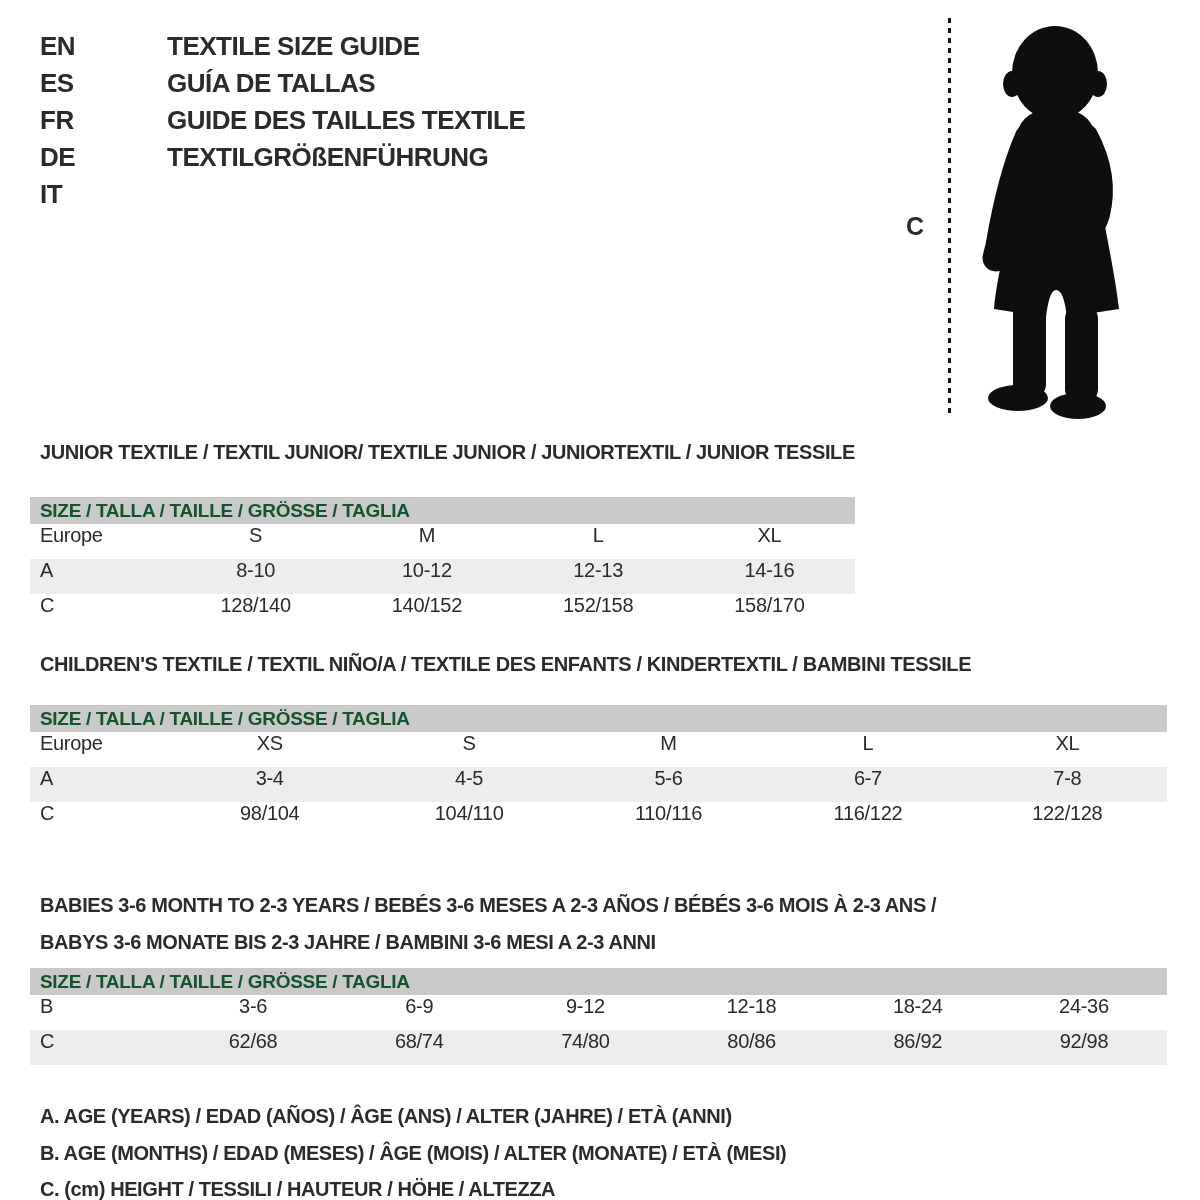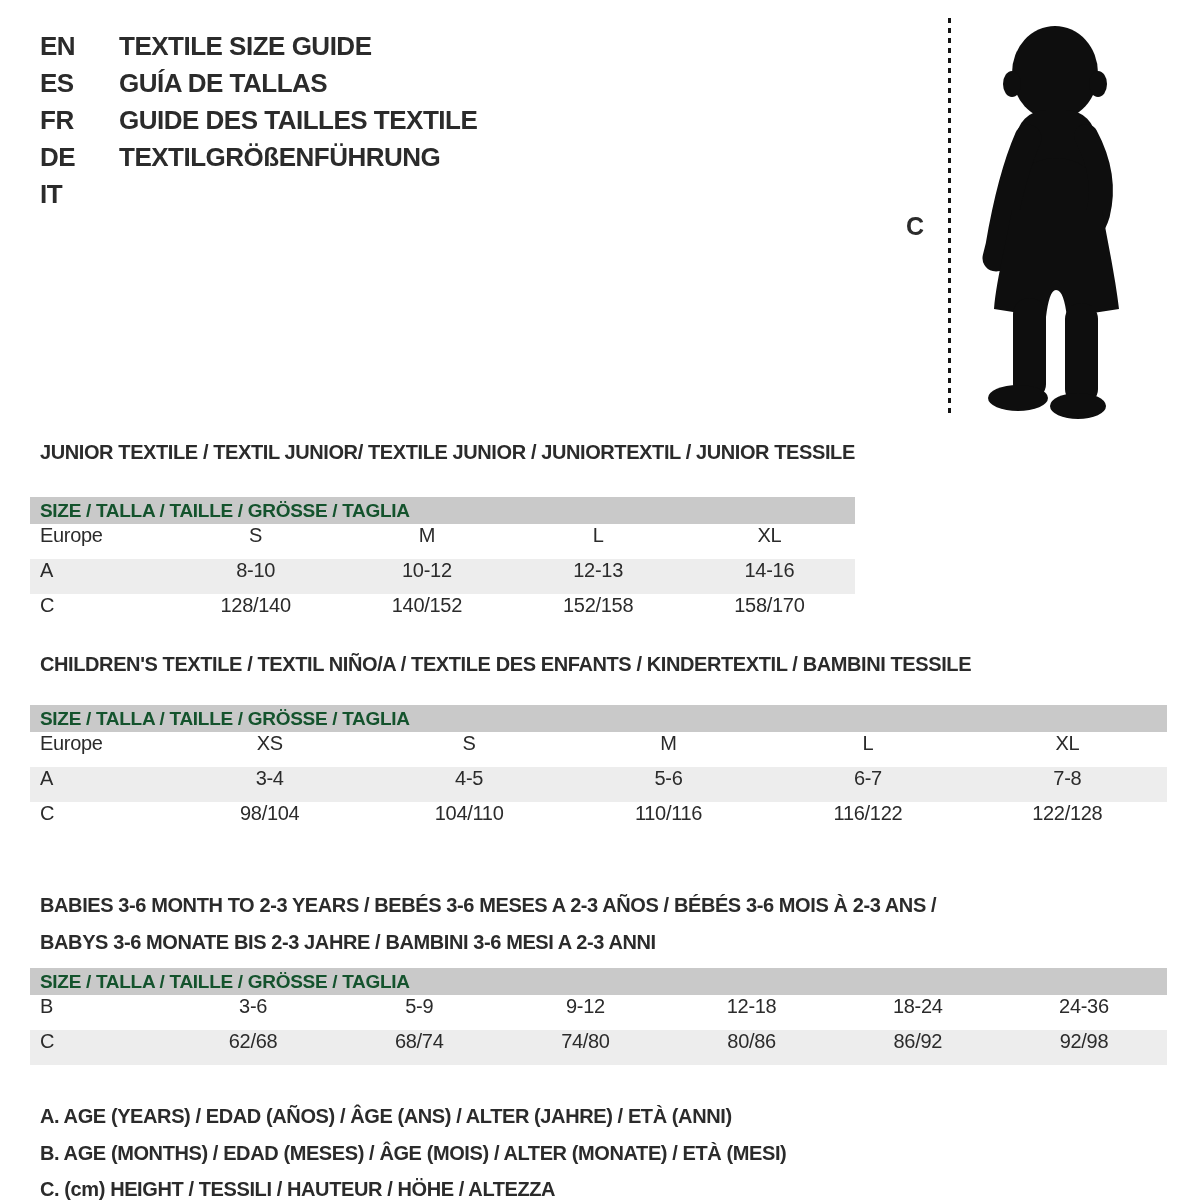--- a/index.html
+++ b/index.html
@@ -8,21 +8,21 @@
     --shade:#ededed;
     --silhouette:#0e0e0e;
   }
   html,body{margin:0;padding:0;background:#fff;}
   .page{
     position:relative;width:1200px;height:1200px;background:#ffffff;overflow:hidden;
     font-family:"Liberation Sans",sans-serif;color:var(--text);
   }
   
   .lang-header{position:absolute;left:40px;top:28px;}
-  .lang-row{display:flex;height:37px;align-items:center;}
+  .lang-row{display:flex;height:37px;align-items:center;gap:48px;}
   .lang-code{width:79px;font-weight:bold;font-size:26px;letter-spacing:-0.5px;}
   .lang-title{font-weight:bold;font-size:26px;letter-spacing:-0.5px;white-space:nowrap;}
   
   .dash-line{
     position:absolute;left:948px;top:18px;width:3px;height:399px;
     background:repeating-linear-gradient(to bottom,#141414 0px,#141414 5px,transparent 5px,transparent 10px);
   }
   .fig-label{position:absolute;left:906px;top:212px;font-size:25px;font-weight:bold;}
   .baby-svg{position:absolute;left:962px;top:20px;}
   
@@ -154,21 +154,21 @@
         </div>
       </section>
       <section class="sec" style="top: 848px; width: 1137px; margin-top: 39px;">
         <div class="sec-title">BABIES 3-6 MONTH TO 2-3 YEARS / BEBÉS 3-6 MESES A 2-3 AÑOS / BÉBÉS 3-6 MOIS À 2-3 ANS /</div>
         <div class="sec-title">BABYS 3-6 MONATE BIS 2-3 JAHRE / BAMBINI 3-6 MESI A 2-3 ANNI</div>
         <div class="size-table" style="margin-top: 7px;">
           <div class="tbl-head">SIZE / TALLA / TAILLE / GRÖSSE / TAGLIA</div>
           <div class="tbl-row">
             <span class="row-label">B</span>
             <span class="cell">3-6</span>
-            <span class="cell">5-9</span>
+            <span class="cell">6-9</span>
             <span class="cell">9-12</span>
             <span class="cell">12-18</span>
             <span class="cell">18-24</span>
             <span class="cell">24-36</span>
           </div>
           <div class="tbl-row shade">
             <span class="row-label">C</span>
             <span class="cell">62/68</span>
             <span class="cell">68/74</span>
             <span class="cell">74/80</span>

